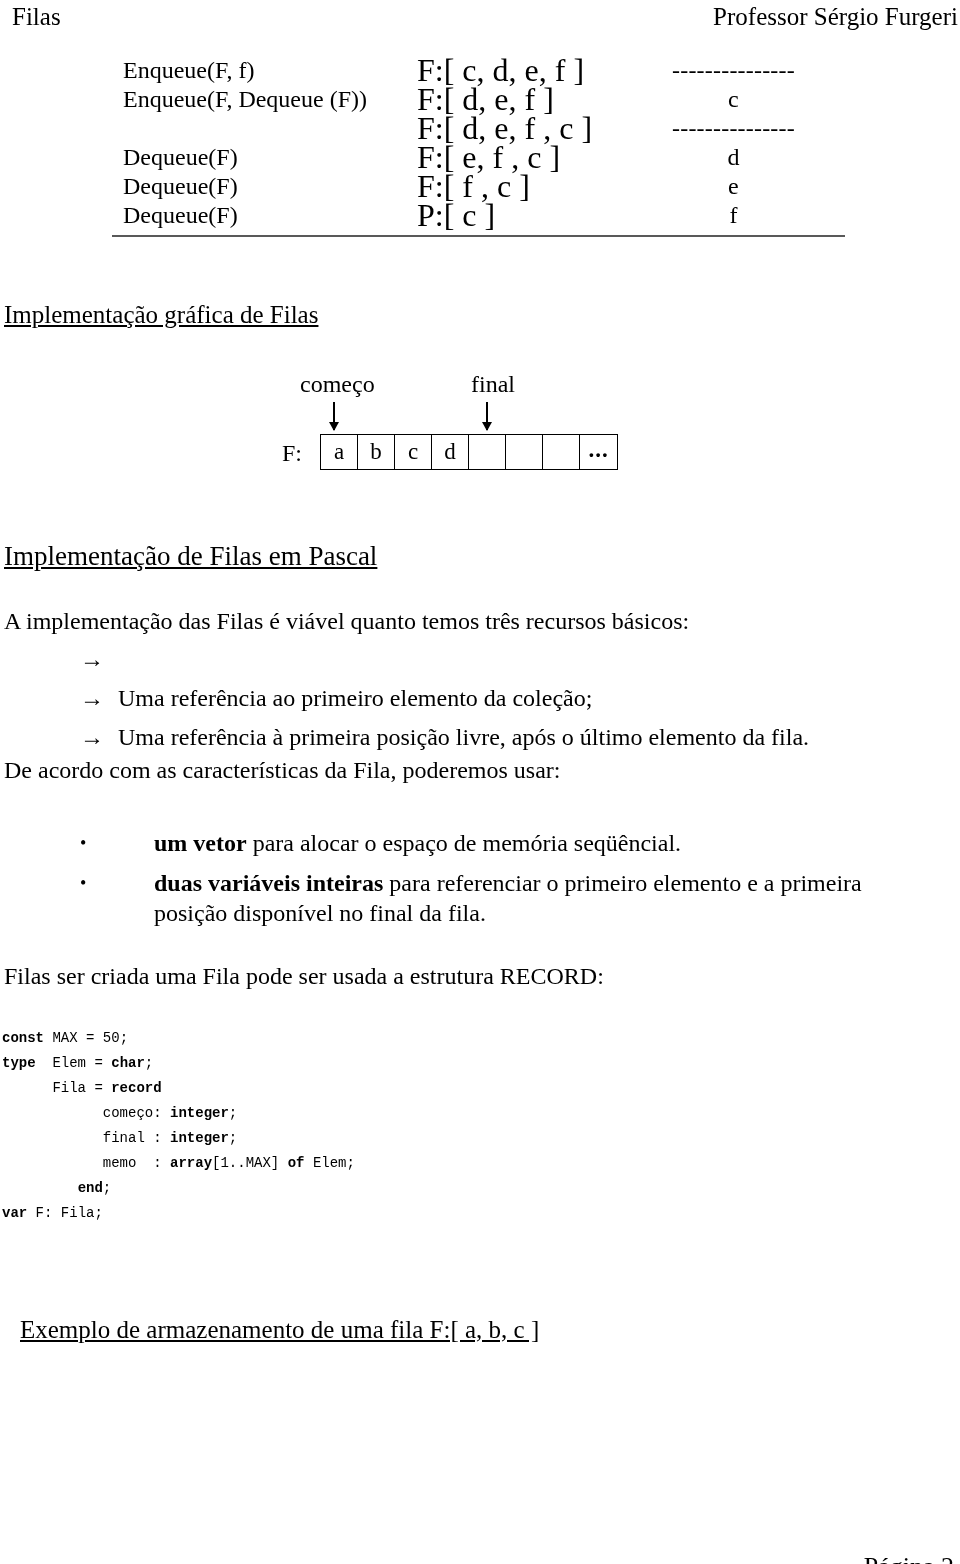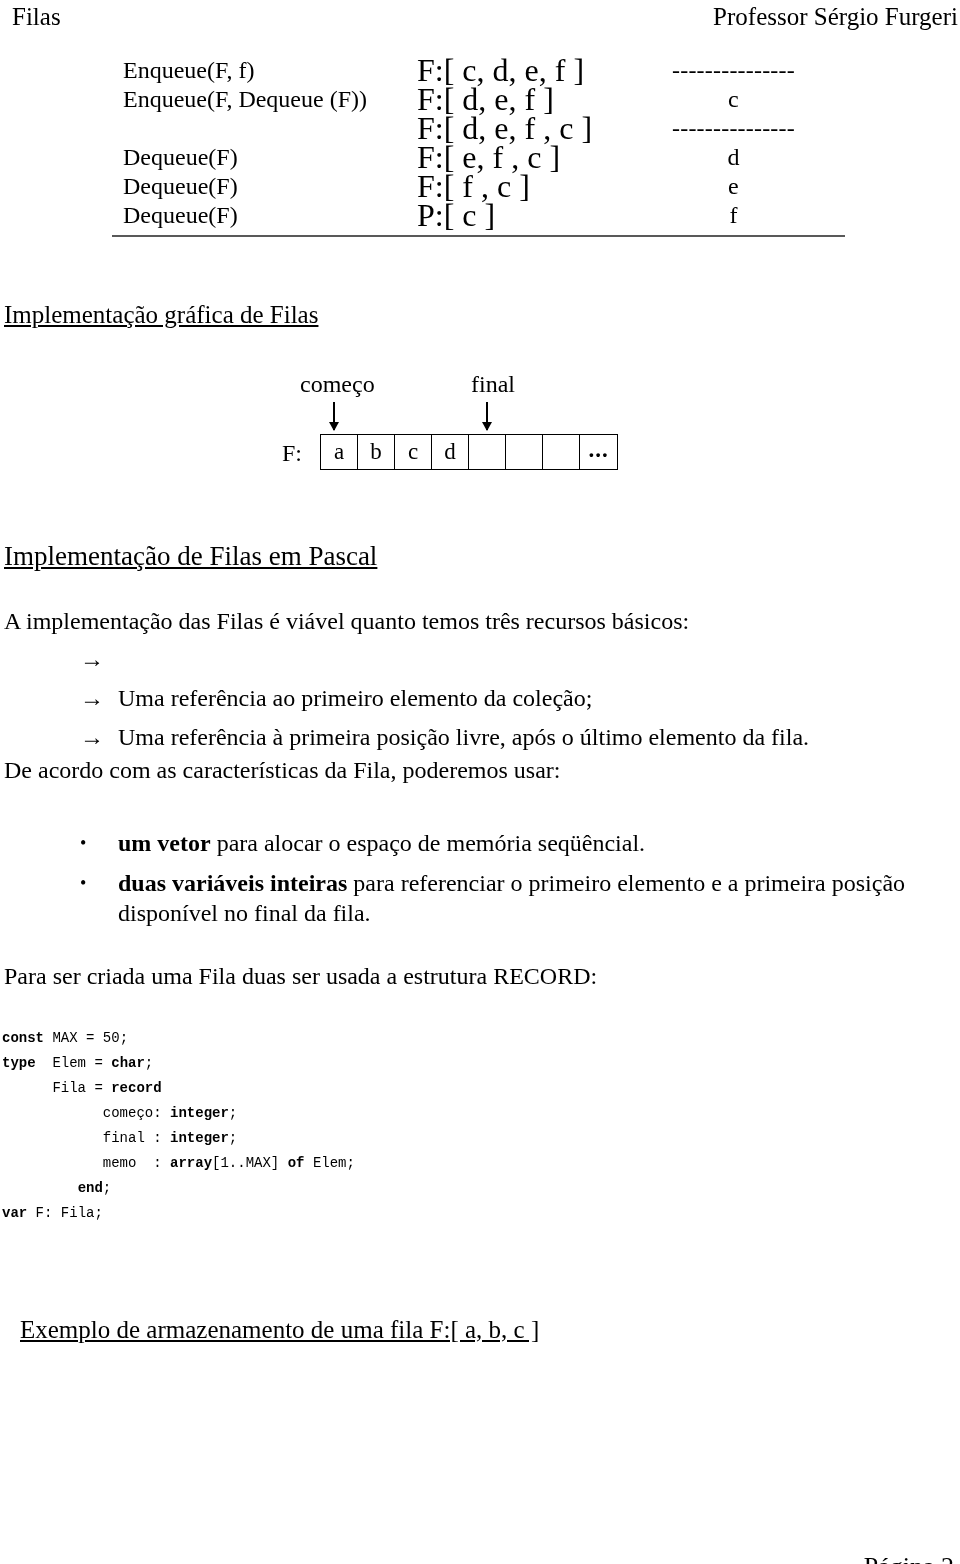--- a/index.html
+++ b/index.html
@@ -228,21 +228,21 @@
     font-size: 24px;
     line-height: 30px;
     margin-bottom: 10px;
   }
   .bullet-dot {
     width: 38px;
     flex: none;
     font-size: 18px;
     line-height: 30px;
   }
-  .bullet-text { flex: 1; }
+  .bullet-text { flex: 1; margin-left: 36px; }
   .bullet-text b { font-weight: bold; }
 
   #record-intro {
     position: absolute;
     left: 4px;
     top: 962px;
     font-size: 24px;
     line-height: 29px;
     white-space: nowrap;
   }
@@ -372,19 +372,19 @@
     <div class="bullet-item">
       <span class="bullet-dot">•</span>
       <span class="bullet-text"><b>um vetor</b><span> para alocar o espaço de memória seqüêncial.</span></span>
     </div>
     <div class="bullet-item">
       <span class="bullet-dot">•</span>
       <span class="bullet-text"><b>duas variáveis inteiras</b><span> para referenciar o primeiro elemento e a primeira posição disponível no final da fila.</span></span>
     </div>
   </div>
 
-<div id="record-intro">Para ser criada uma Fila duas ser usada a estrutura RECORD:</div>
+<div id="record-intro">Filas ser criada uma Fila pode ser usada a estrutura RECORD:</div>
 
 <div id="code-block"><div><b>const</b><span> MAX = 50;</span></div><div><b>type</b><span>  Elem = </span><b>char</b><span>;</span></div><div><span>      Fila = </span><b>record</b></div><div><span>            começo: </span><b>integer</b><span>;</span></div><div><span>            final : </span><b>integer</b><span>;</span></div><div><span>            memo  : </span><b>array</b><span>[1..MAX] </span><b>of</b><span> Elem;</span></div><div><span>         </span><b>end</b><span>;</span></div><div><b>var</b><span> F: Fila;</span></div></div>
 
 <div id="exemplo-heading">Exemplo de armazenamento de uma fila F:[ a, b, c ]</div>
 
 <div id="page-number">Página 2</div>
 
 </body></html>

